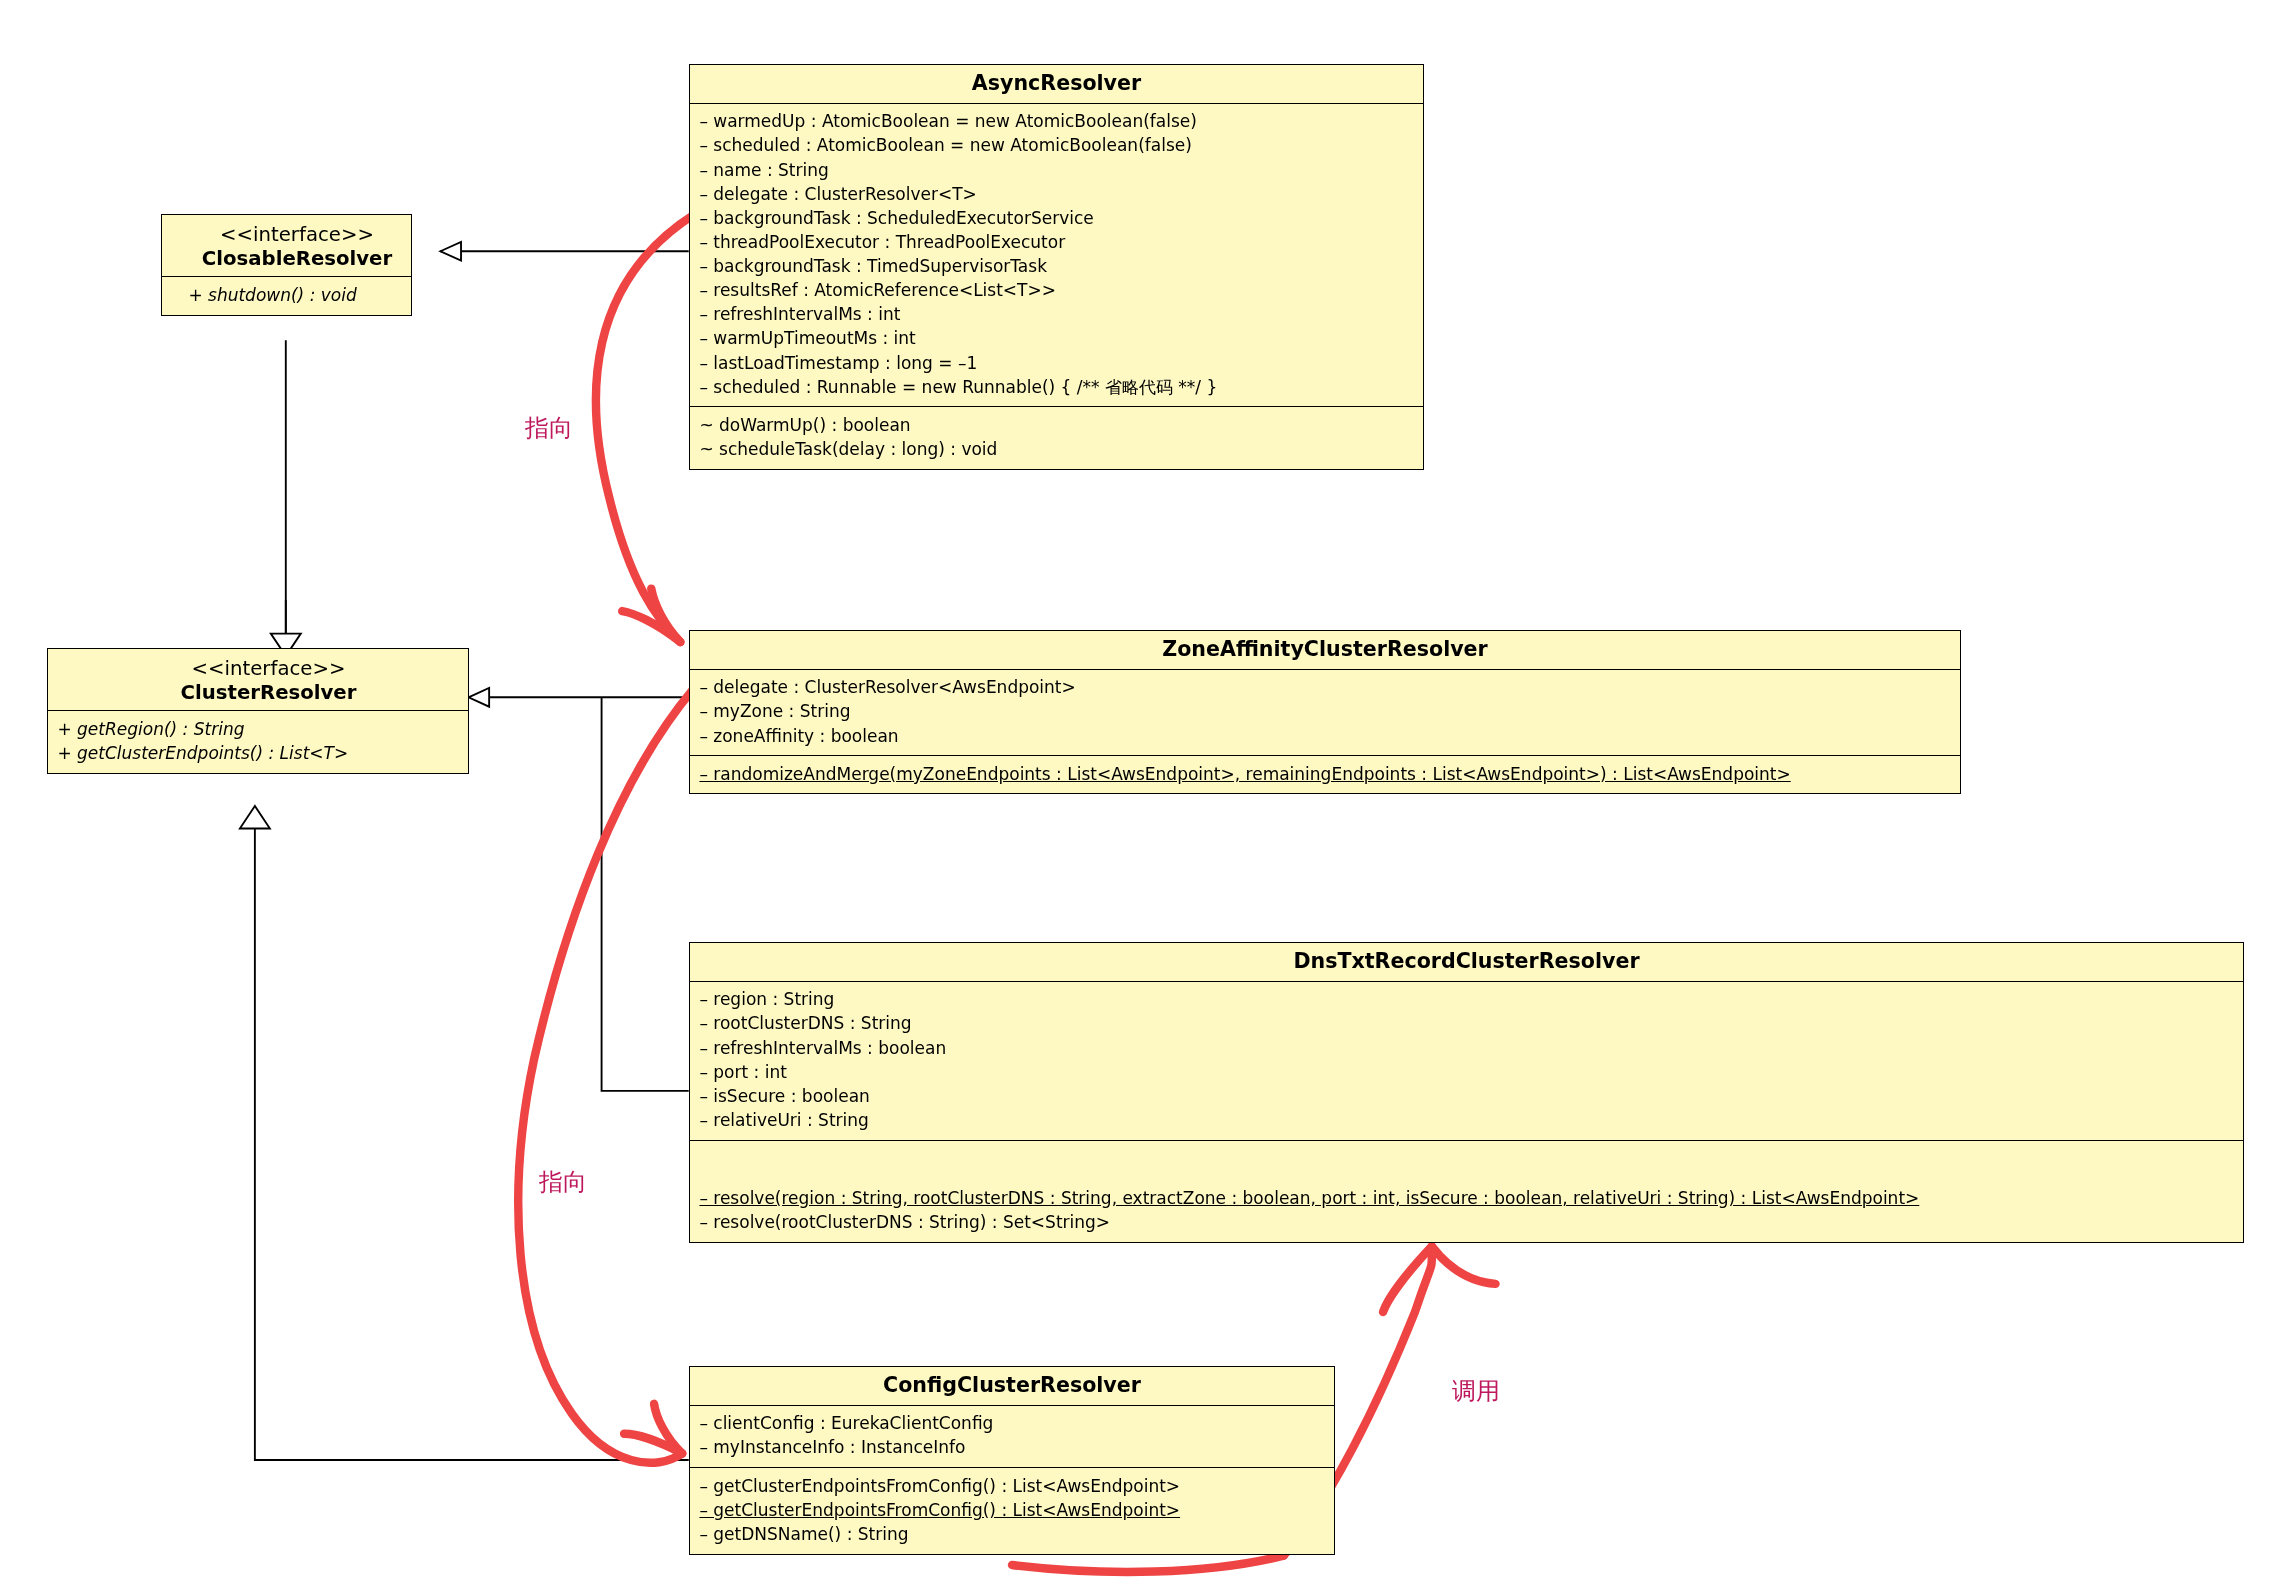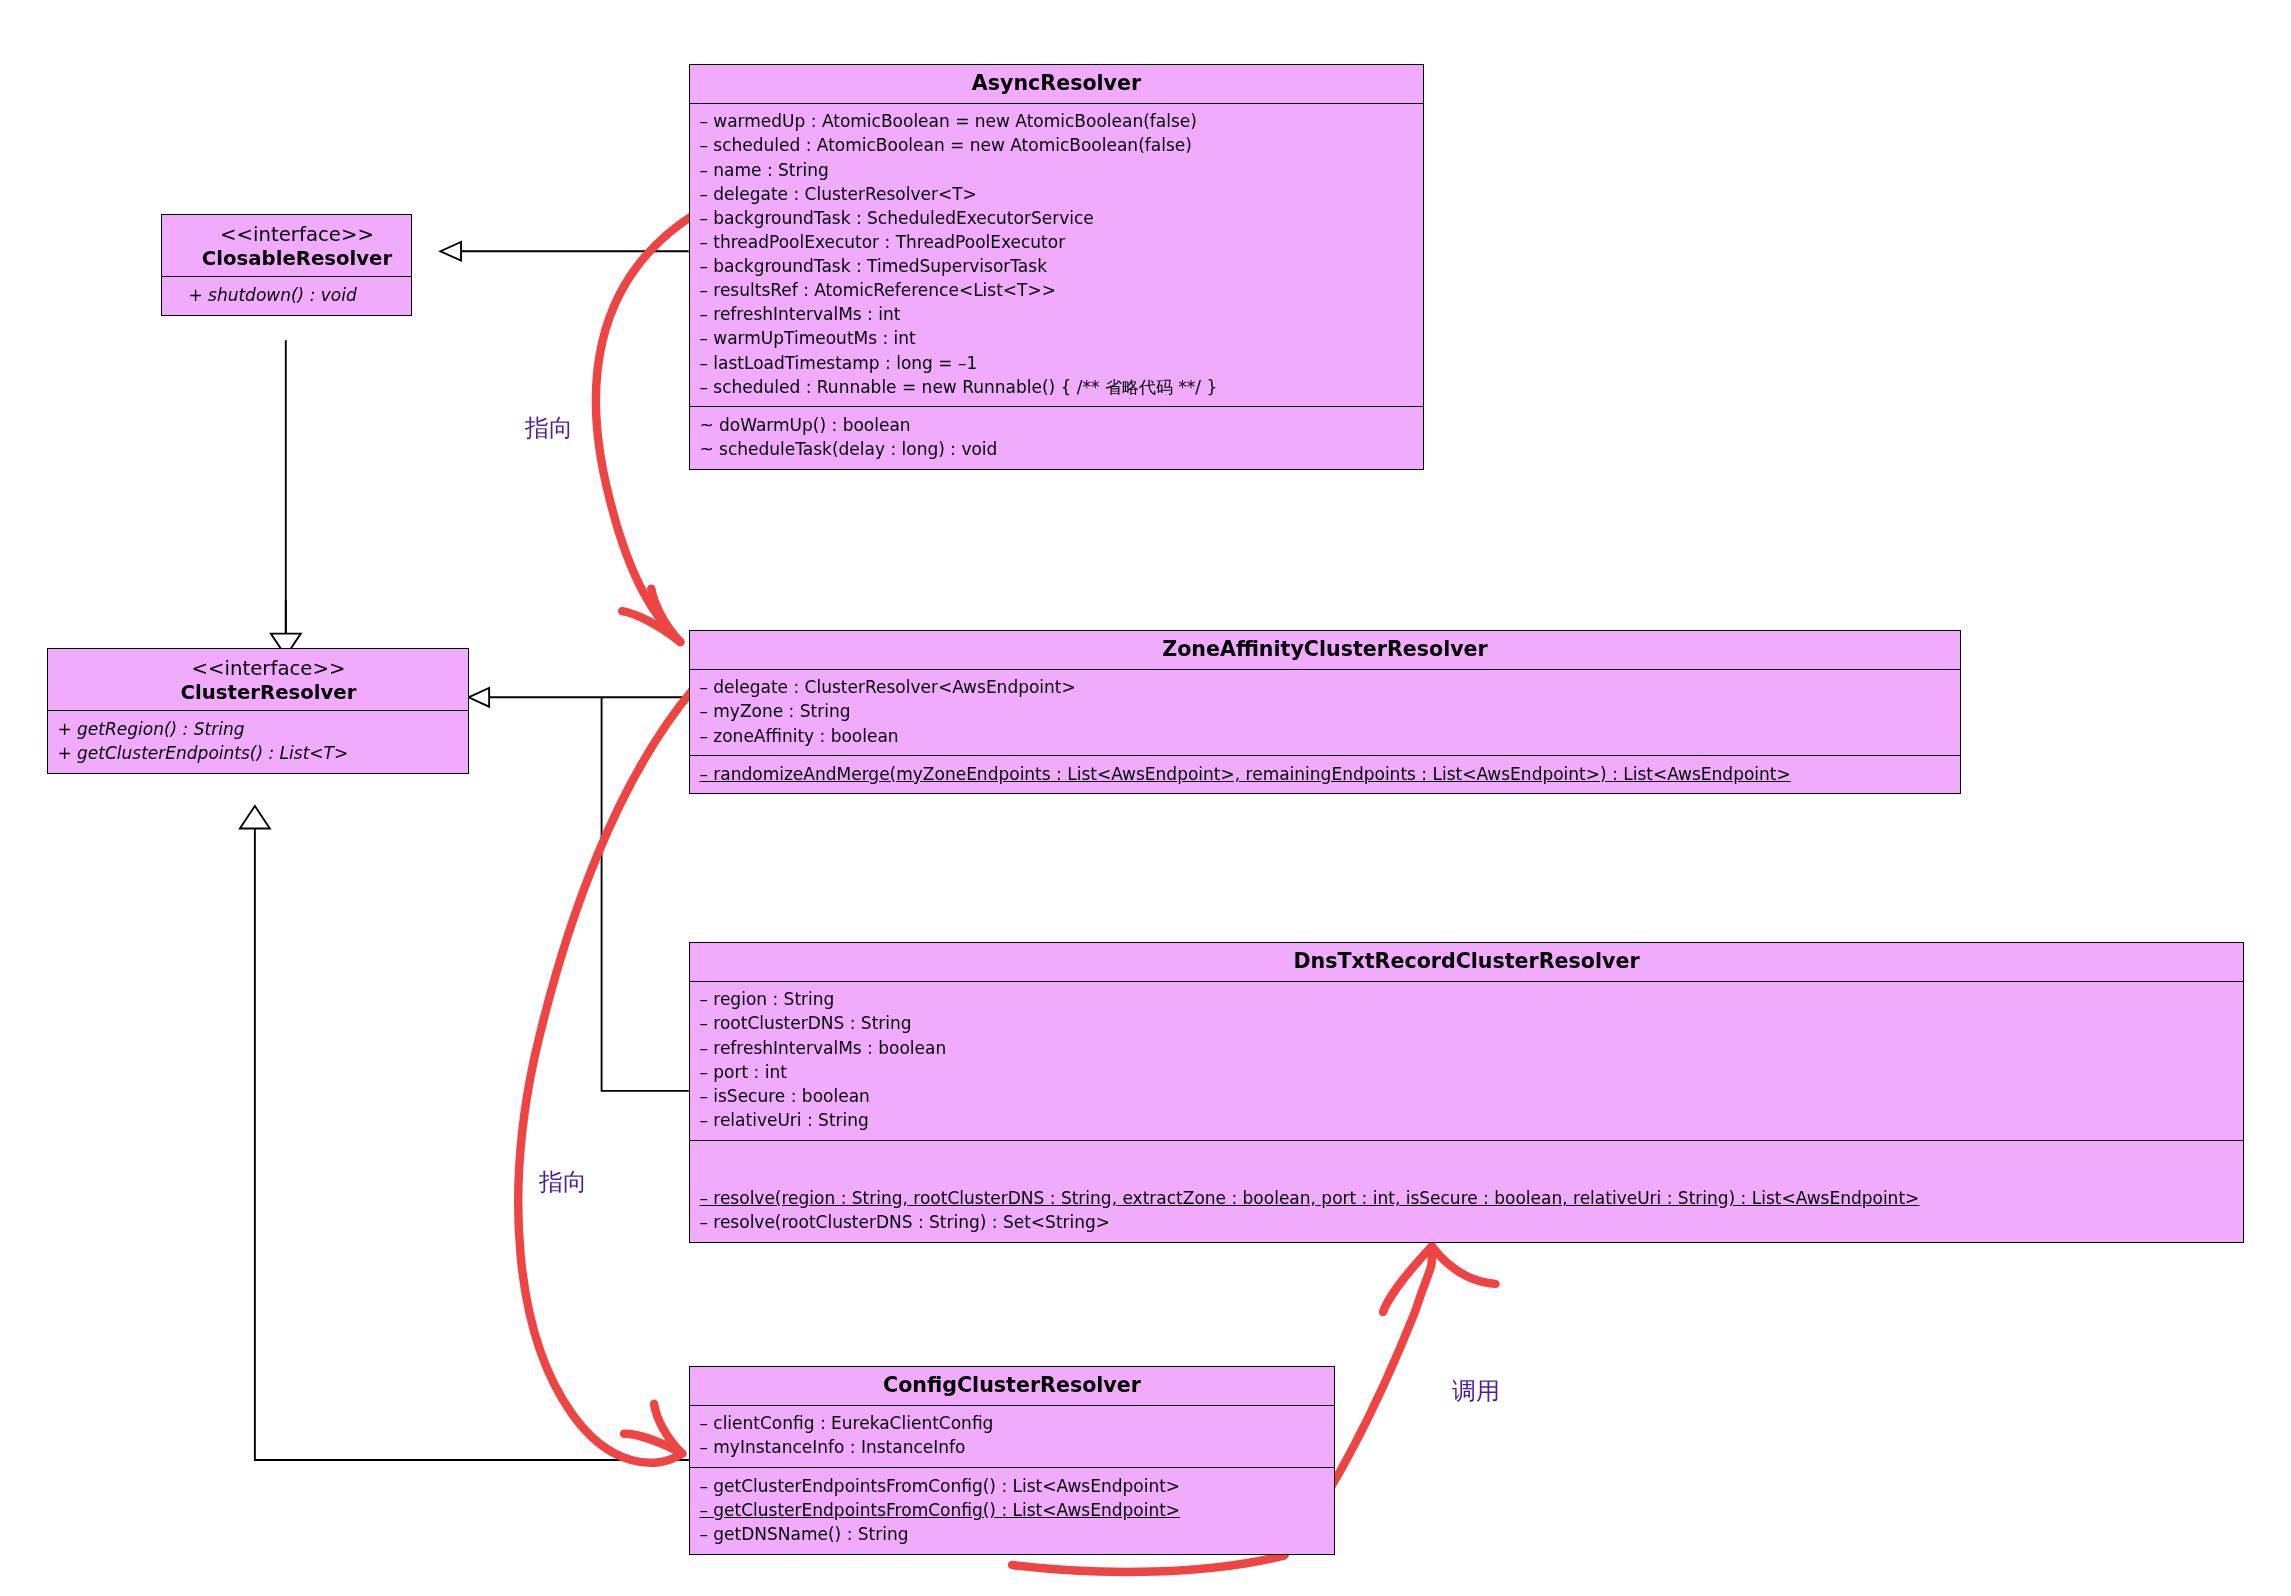--- a/index.html
+++ b/index.html
@@ -21,21 +21,21 @@
     position: absolute;
     left: 0;
     top: 0;
     width: 2292px;
     height: 1597px;
     pointer-events: none;
   }
   .umlbox {
     position: absolute;
     box-sizing: border-box;
-    background: #f0abfc;
+    background: #fef9c3;
     border: 1.9px solid #000000;
     font-size: 19.7px;
     color: #000000;
   }
   .umlbox .title {
     text-align: center;
     font-weight: bold;
     padding: 6.6px 3.7px 7.5px 3.7px;
     line-height: 1.15;
     font-size: 20.6px;
@@ -62,21 +62,21 @@
   .umlbox .row {
     white-space: nowrap;
     line-height: 1.42;
     font-size: 17px;
   }
   .umlbox .row.ital {
     font-style: italic;
   }
   .ann {
     position: absolute;
-    color: #4c1d95;
+    color: #be185d;
     font-size: 24px;
     font-family: "DejaVu Sans", sans-serif;
     white-space: nowrap;
   }
 </style>
 </head>
 <body>
 
 <div id="canvas">
 

